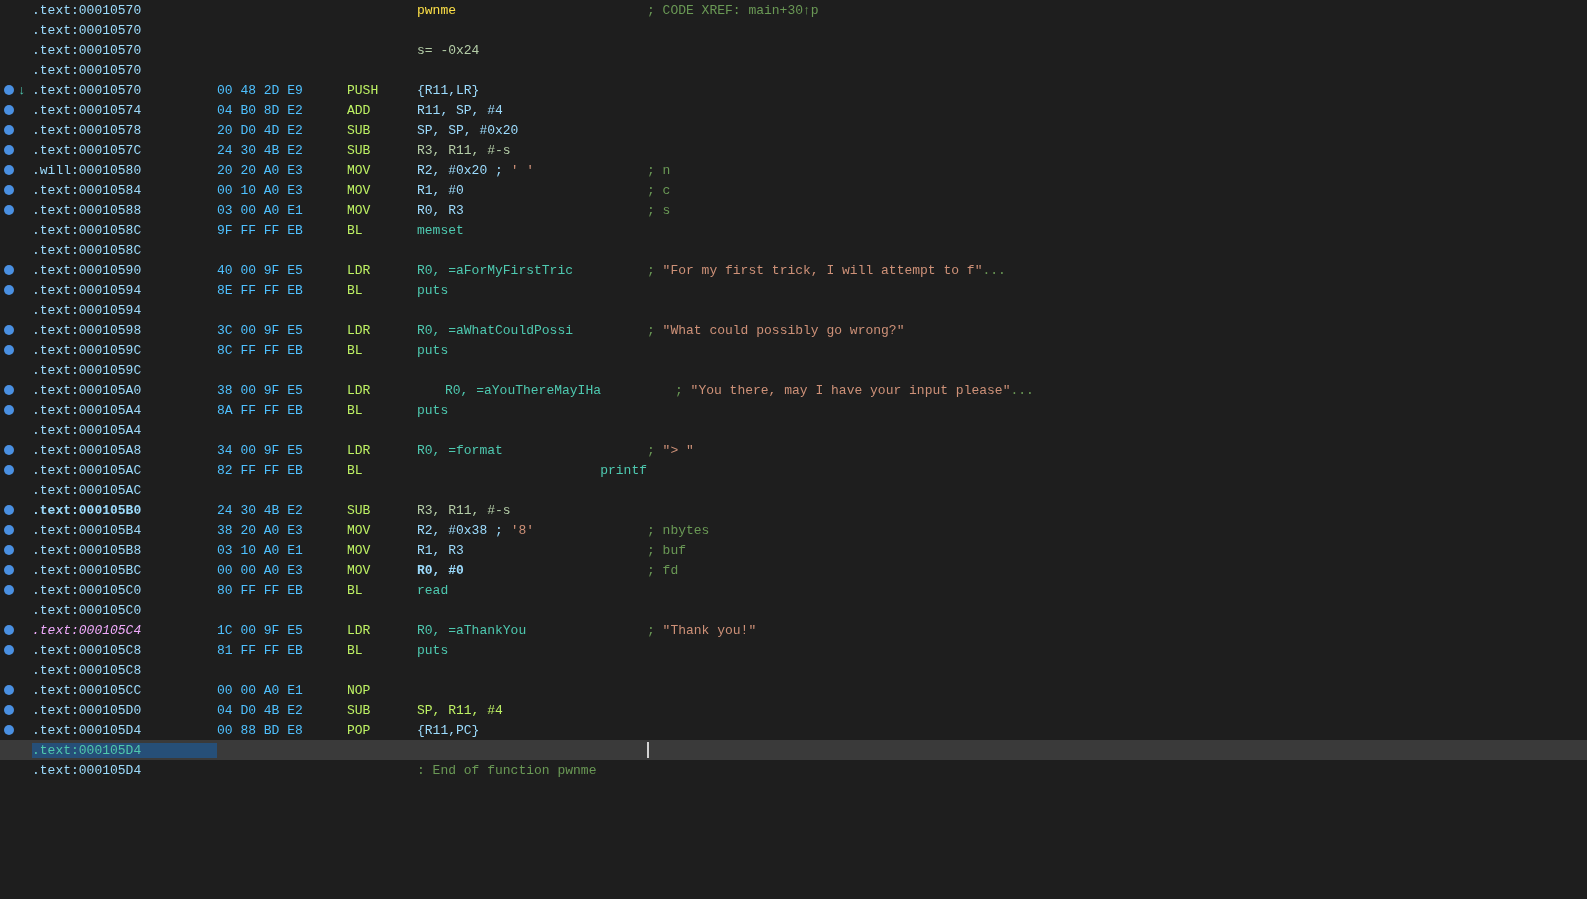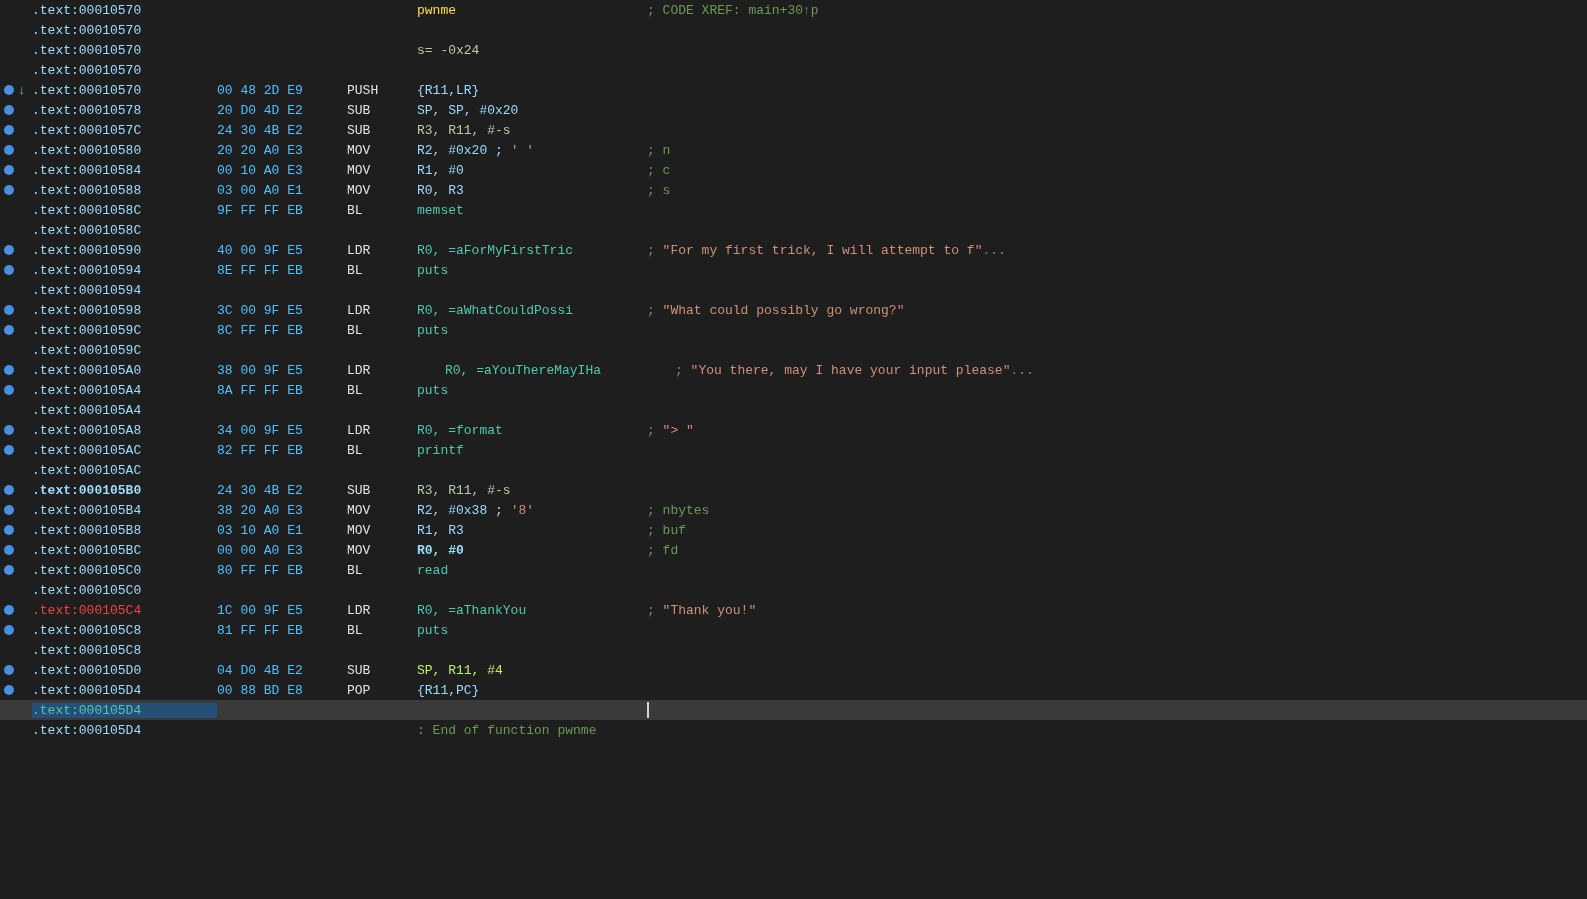--- a/index.html
+++ b/index.html
@@ -45,21 +45,21 @@
       color: #9cdcfe;
       min-width: 185px;
       display: inline-block;
     }
     .bytes {
       color: #4fc1ff;
       min-width: 130px;
       display: inline-block;
     }
     .mnemonic {
-      color: #e5e5e5;
+      color: #bef264;
       min-width: 70px;
       display: inline-block;
     }
     .operand {
       color: #9cdcfe;
       min-width: 230px;
       display: inline-block;
     }
     .comment {
       color: #6a9955;
@@ -113,37 +113,45 @@
         <span class="dot"></span>
         <span style="width: 14px; display: inline-block; flex-shrink: 0; color: rgb(78, 201, 176);">↓</span>
         <span class="addr" style="color: rgb(156, 220, 254);">.text:00010570</span>
         <span class="bytes">00 48 2D E9</span>
         <span class="mnemonic">PUSH</span>
         <span class="operand" style="color: rgb(156, 220, 254);">{R11,LR}</span>
       </div>
       <div class="code-line">
         <span class="dot"></span>
         <span style="width: 14px; display: inline-block; flex-shrink: 0;"></span>
+        <span class="addr" style="color: rgb(156, 220, 254);">.text:00010574</span>
+        <span class="bytes">04 B0 8D E2</span>
+        <span class="mnemonic">ADD</span>
+        <span class="operand" style="color: rgb(156, 220, 254);">R11, SP, #4</span>
+      </div>
+      <div class="code-line">
+        <span class="dot"></span>
+        <span style="width: 14px; display: inline-block; flex-shrink: 0;"></span>
         <span class="addr" style="color: rgb(156, 220, 254);">.text:00010578</span>
         <span class="bytes">20 D0 4D E2</span>
         <span class="mnemonic">SUB</span>
         <span class="operand" style="color: rgb(156, 220, 254);">SP, SP, #0x20</span>
       </div>
       <div class="code-line">
         <span class="dot"></span>
         <span style="width: 14px; display: inline-block; flex-shrink: 0;"></span>
         <span class="addr" style="color: rgb(156, 220, 254);">.text:0001057C</span>
         <span class="bytes">24 30 4B E2</span>
         <span class="mnemonic">SUB</span>
         <span class="operand" style="color: rgb(181, 206, 168);">R3, R11, #-s</span>
       </div>
       <div class="code-line">
         <span class="dot"></span>
         <span style="width: 14px; display: inline-block; flex-shrink: 0;"></span>
-        <span class="addr" style="color: rgb(156, 220, 254);">.text:00010580</span>
+        <span class="addr" style="color: rgb(156, 220, 254);">.will:00010580</span>
         <span class="bytes">20 20 A0 E3</span>
         <span class="mnemonic">MOV</span>
         <span class="operand" style="color: rgb(156, 220, 254);">R2, #0x20 ; <span style="color: rgb(206, 145, 120);">' '</span></span>
         <span class="comment">; n</span>
       </div>
       <div class="code-line">
         <span class="dot"></span>
         <span style="width: 14px; display: inline-block; flex-shrink: 0;"></span>
         <span class="addr" style="color: rgb(156, 220, 254);">.text:00010584</span>
         <span class="bytes">00 10 A0 E3</span>
@@ -259,21 +267,21 @@
         <span class="mnemonic">LDR</span>
         <span class="operand" style="color: rgb(78, 201, 176);">R0, =format</span>
         <span class="comment">; <span style="color: rgb(206, 145, 120);">"&gt; "</span></span>
       </div>
       <div class="code-line">
         <span class="dot"></span>
         <span style="width: 14px; display: inline-block; flex-shrink: 0;"></span>
         <span class="addr" style="color: rgb(156, 220, 254);">.text:000105AC</span>
         <span class="bytes">82 FF FF EB</span>
         <span class="mnemonic">BL</span>
-        <span class="operand" style="color: rgb(78, 201, 176);">printf</span>
+        <span class="operand" style="color: rgb(78, 201, 176); text-align: right;">printf</span>
       </div>
       <div class="code-line">
         <span class="dot-empty"></span>
         <span style="width: 14px; display: inline-block; flex-shrink: 0;"></span>
         <span class="addr" style="color: rgb(156, 220, 254);">.text:000105AC</span>
         <span class="bytes"></span>
         <span class="mnemonic"></span>
         <span class="operand" style="color: rgb(156, 220, 254);"></span>
       </div>
       <div class="code-line">
@@ -323,21 +331,21 @@
         <span class="dot-empty"></span>
         <span style="width: 14px; display: inline-block; flex-shrink: 0;"></span>
         <span class="addr" style="color: rgb(156, 220, 254);">.text:000105C0</span>
         <span class="bytes"></span>
         <span class="mnemonic"></span>
         <span class="operand" style="color: rgb(156, 220, 254);"></span>
       </div>
       <div class="code-line">
         <span class="dot"></span>
         <span style="width: 14px; display: inline-block; flex-shrink: 0;"></span>
-        <span class="addr" style="color: #ef4444;">.text:000105C4</span>
+        <span class="addr" style="color: #f0abfc; font-style: italic;">.text:000105C4</span>
         <span class="bytes">1C 00 9F E5</span>
         <span class="mnemonic">LDR</span>
         <span class="operand" style="color: rgb(78, 201, 176);">R0, =aThankYou</span>
         <span class="comment">; <span style="color: rgb(206, 145, 120);">"Thank you!"</span></span>
       </div>
       <div class="code-line">
         <span class="dot"></span>
         <span style="width: 14px; display: inline-block; flex-shrink: 0;"></span>
         <span class="addr" style="color: rgb(156, 220, 254);">.text:000105C8</span>
         <span class="bytes">81 FF FF EB</span>
@@ -348,20 +356,28 @@
         <span class="dot-empty"></span>
         <span style="width: 14px; display: inline-block; flex-shrink: 0;"></span>
         <span class="addr" style="color: rgb(156, 220, 254);">.text:000105C8</span>
         <span class="bytes"></span>
         <span class="mnemonic"></span>
         <span class="operand" style="color: rgb(156, 220, 254);"></span>
       </div>
       <div class="code-line">
         <span class="dot"></span>
         <span style="width: 14px; display: inline-block; flex-shrink: 0;"></span>
+        <span class="addr" style="color: rgb(156, 220, 254);">.text:000105CC</span>
+        <span class="bytes">00 00 A0 E1</span>
+        <span class="mnemonic">NOP</span>
+        <span class="operand" style="color: rgb(156, 220, 254);"></span>
+      </div>
+      <div class="code-line">
+        <span class="dot"></span>
+        <span style="width: 14px; display: inline-block; flex-shrink: 0;"></span>
         <span class="addr" style="color: rgb(156, 220, 254);">.text:000105D0</span>
         <span class="bytes">04 D0 4B E2</span>
         <span class="mnemonic">SUB</span>
         <span class="operand" style="color: #bef264; font-family: Liberation Mono, monospace;">SP, R11, #4</span>
       </div>
       <div class="code-line">
         <span class="dot"></span>
         <span style="width: 14px; display: inline-block; flex-shrink: 0;"></span>
         <span class="addr" style="color: rgb(156, 220, 254);">.text:000105D4</span>
         <span class="bytes">00 88 BD E8</span>

